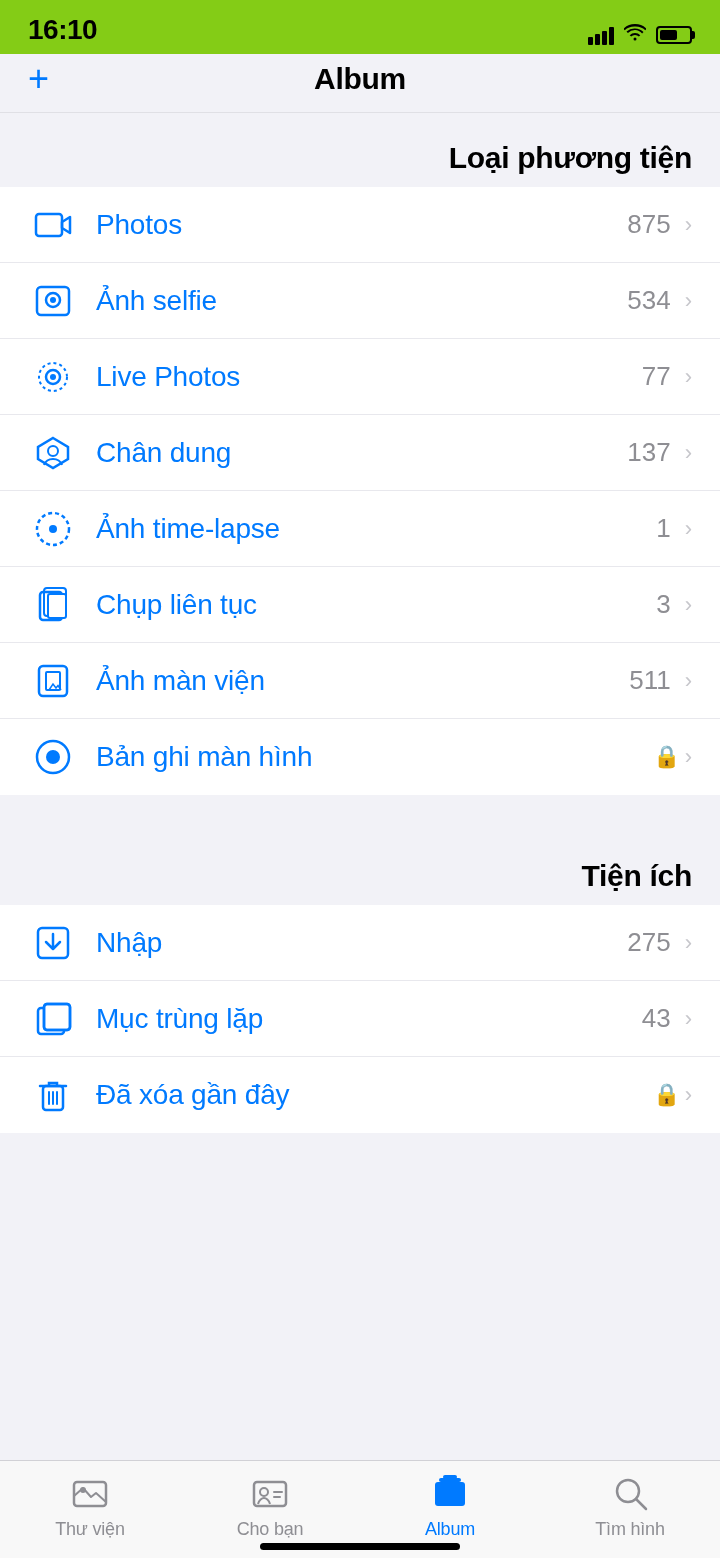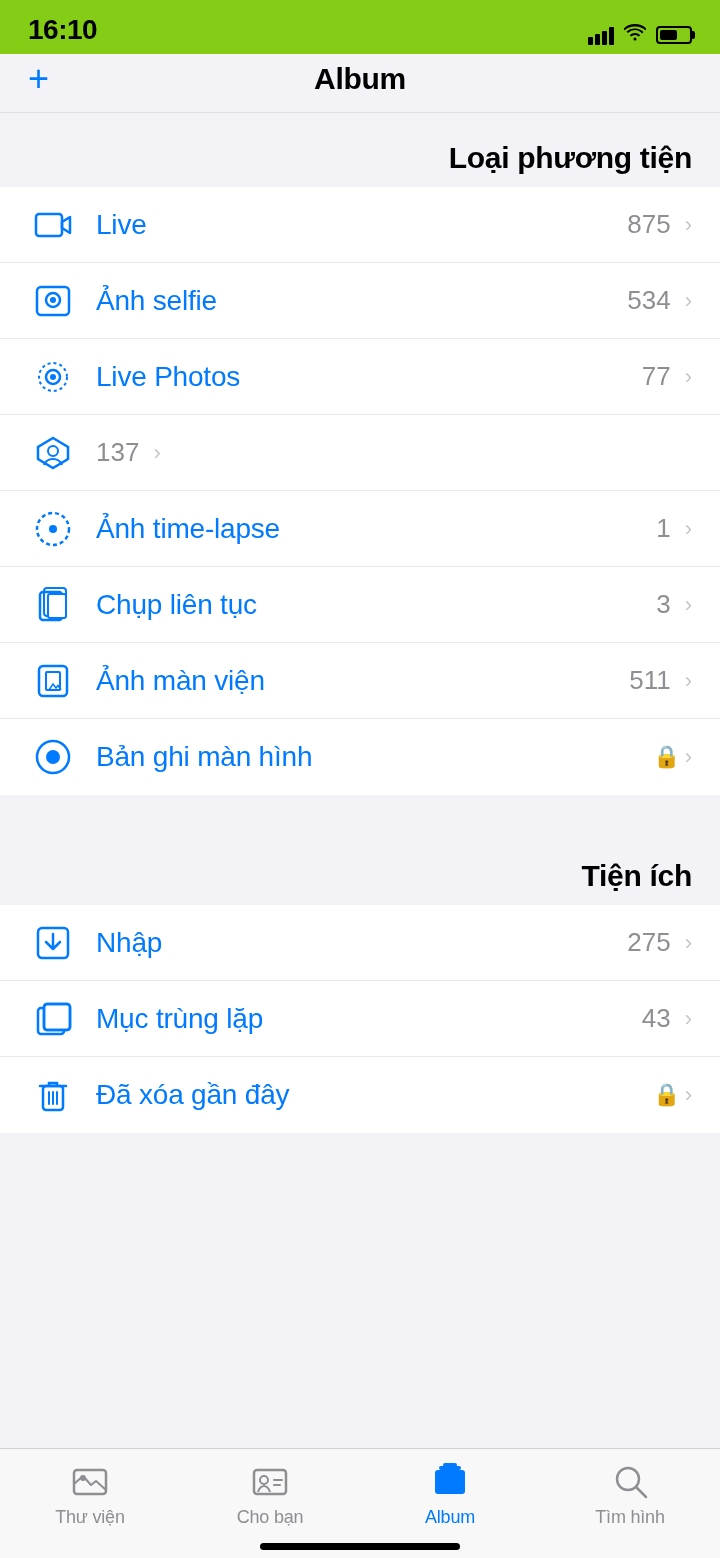--- a/index.html
+++ b/index.html
@@ -182,21 +182,21 @@
       position: fixed;
       bottom: 0;
       left: 0;
       width: 720px;
       background: rgba(248, 248, 248, 0.97);
       border-top: 1px solid #d1d1d6;
       display: flex;
       justify-content: space-around;
       align-items: flex-start;
       padding: 12px 0 0 0;
-      height: 110px;
+      height: 98px;
     }
     .tab-item {
       display: flex;
       flex-direction: column;
       align-items: center;
       gap: 6px;
       cursor: pointer;
       flex: 1;
     }
     .tab-icon {
@@ -276,21 +276,21 @@
 
 <div class="list-section">
 
   <div class="list-item">
     <div class="item-icon">
       <svg viewBox="0 0 38 38" fill="none">
         <rect x="2" y="8" width="26" height="22" rx="3" stroke="#007aff" stroke-width="2.5" fill="none"></rect>
         <path d="M28 16l8-5v16l-8-5V16z" stroke="#007aff" stroke-width="2.5" stroke-linejoin="round" fill="none"></path>
       </svg>
     </div>
-    <span class="item-label">Live</span>
+    <span class="item-label">Photos</span>
     <span class="item-count">875</span>
     <span class="item-chevron">›</span>
   </div>
 
   <div class="list-item">
     <div class="item-icon">
       <svg viewBox="0 0 38 38" fill="none">
         <rect x="3" y="5" width="32" height="28" rx="4" stroke="#007aff" stroke-width="2.5" fill="none"></rect>
         <circle cx="19" cy="18" r="7" stroke="#007aff" stroke-width="2.5" fill="none"></circle>
         <circle cx="19" cy="18" r="3" fill="#007aff"></circle>
@@ -316,20 +316,21 @@
   </div>
 
   <div class="list-item">
     <div class="item-icon">
       <svg viewBox="0 0 38 38" fill="none">
         <path d="M19 4L34 13V25L19 34L4 25V13L19 4Z" stroke="#007aff" stroke-width="2.5" fill="none"></path>
         <circle cx="19" cy="17" r="5" stroke="#007aff" stroke-width="2" fill="none"></circle>
         <path d="M10 31c1.5-4 5-6 9-6s7.5 2 9 6" stroke="#007aff" stroke-width="2" fill="none"></path>
       </svg>
     </div>
+    <span class="item-label">Chân dung</span>
     <span class="item-count">137</span>
     <span class="item-chevron">›</span>
   </div>
 
   <div class="list-item">
     <div class="item-icon">
       <svg viewBox="0 0 38 38" fill="none">
         <circle cx="19" cy="19" r="16" stroke="#007aff" stroke-width="2.5" stroke-dasharray="4 3" fill="none"></circle>
         <circle cx="19" cy="19" r="4" fill="#007aff"></circle>
       </svg>

